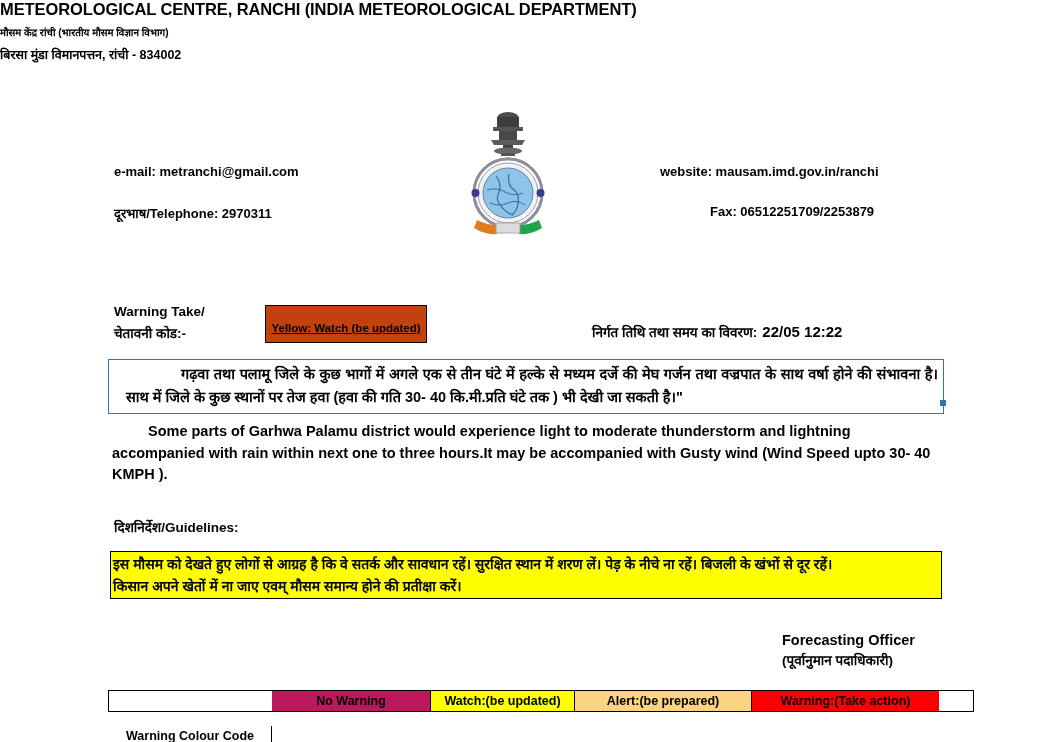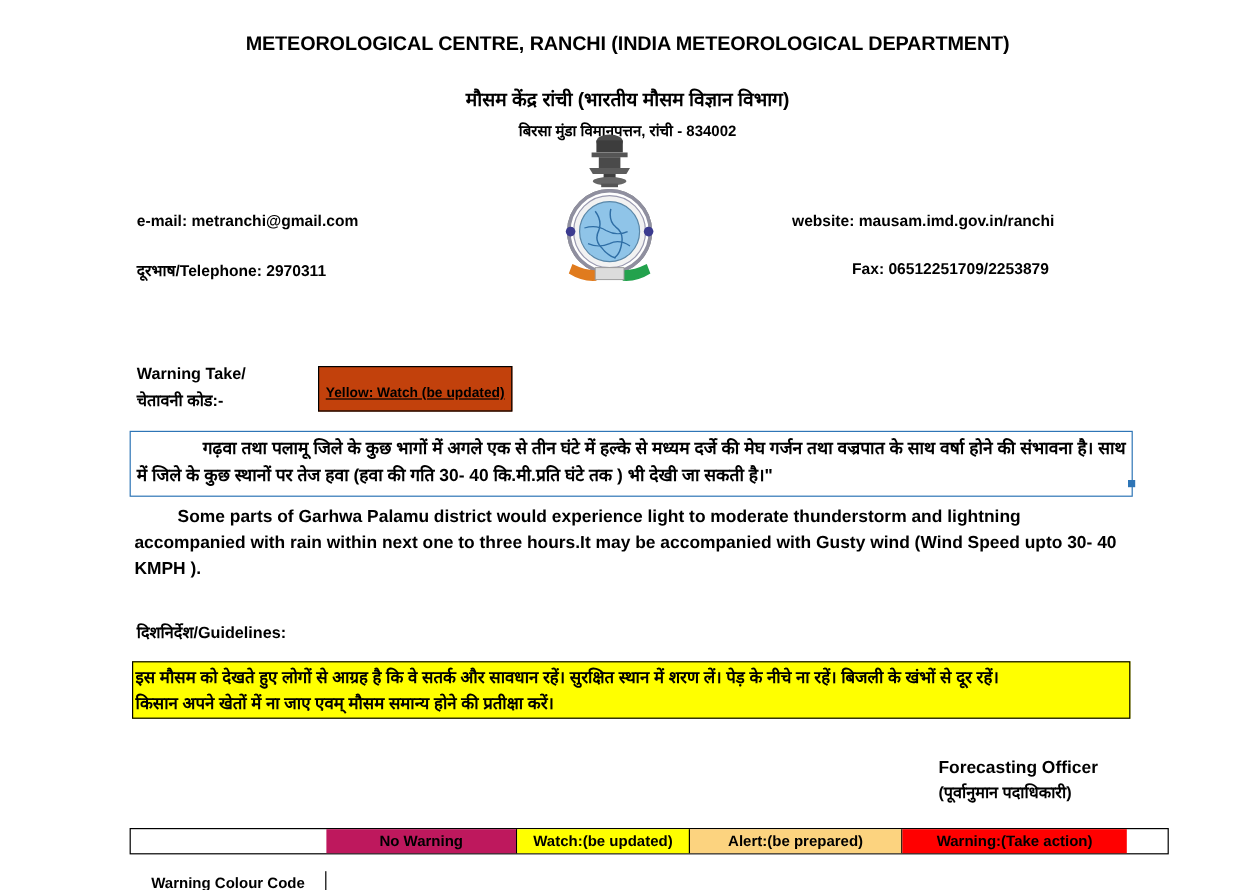--- a/index.html
+++ b/index.html
@@ -16,32 +16,30 @@
     overflow: hidden;
   }
   .page {
     position: relative;
     width: 1046px;
     height: 742px;
   }
 
   
   .hdr {
-    text-align: center;
-    padding-top: 28px;
   }
   .hdr-line1 {
     font-size: 16.5px;
     font-weight: bold;
     letter-spacing: -0.1px;
   }
   .hdr-line2 {
-    font-size: 16px;
-    font-weight: bold;
-    margin-top: 24px;
+    font-size: 10px;
+    font-weight: bold;
+    margin-top: 6px;
   }
   .hdr-line3 {
     font-size: 12.5px;
     font-weight: bold;
     margin-top: 7px;
   }
 
   
   .emblem-wrap {
     position: absolute;
@@ -49,21 +47,21 @@
     top: 108px;
     width: 90px;
     height: 132px;
   }
   .emblem-svg { display: block; }
 
   
   .contact {
     position: absolute;
     left: 0;
-    top: 176px;
+    top: 164px;
     width: 1046px;
     height: 70px;
   }
   .c-email  { position: absolute; left: 114px; top: 0px;  font-size: 13px; font-weight: bold; }
   .c-web    { position: absolute; left: 660px; top: 0px;  font-size: 13px; font-weight: bold; }
   .c-phone  { position: absolute; left: 114px; top: 40px; font-size: 13px; font-weight: bold; }
   .c-fax    { position: absolute; left: 710px; top: 40px; font-size: 13px; font-weight: bold; }
 
   
   .doc-title {
@@ -112,21 +110,21 @@
     font-weight: bold;
     margin-left: 5px;
   }
 
   
   .hi-box {
     position: absolute;
     left: 108px; top: 359px;
     width: 836px;
     border: 1px solid #2e75b6;
-    padding: 3px 5px 4px 5px;
+    padding: 3px 5px 4px 17px;
     box-sizing: border-box;
   }
   .hi-box p {
     margin: 0;
     font-size: 14.5px;
     font-weight: bold;
     line-height: 23px;
     text-align: justify;
   }
   .hi-box p .indent { display: inline-block; width: 55px; }
@@ -260,20 +258,23 @@
 
 
   <div class="wc-label">
     <div>Warning Take/</div>
     <div>चेतावनी कोड:-</div>
   </div>
   <div class="wc-box">
     <span class="wc-box-text">Yellow: Watch (be updated)</span>
   </div>
 
+  <div class="issue-row">
+    <span>निर्गत तिथि तथा समय का विवरण:</span><span class="issue-value">22/05 12:22</span>
+  </div>
 
   <div class="hi-box">
     <p><span class="indent"></span><span>गढ़वा तथा पलामू जिले के  कुछ भागों में अगले एक से तीन घंटे में हल्के से मध्यम दर्जे की मेघ गर्जन तथा वज्रपात के साथ वर्षा होने की</span> <span>संभावना है। साथ में जिले के कुछ स्थानों पर तेज हवा (हवा की गति 30- 40 कि.मी.प्रति घंटे तक ) भी देखी जा सकती है।"</span></p>
   </div>
   <div class="sel-handle"></div>
 
   <div class="en-para"><span class="indent"></span><span>Some parts of Garhwa Palamu district would experience light to moderate thunderstorm and lightning accompanied with rain within next one to three hours.It may be accompanied with Gusty wind (Wind Speed  upto 30- 40 KMPH ).</span></div>
 
   <div class="gl-label">दिशनिर्देश/Guidelines:</div>
   <div class="gl-box">

